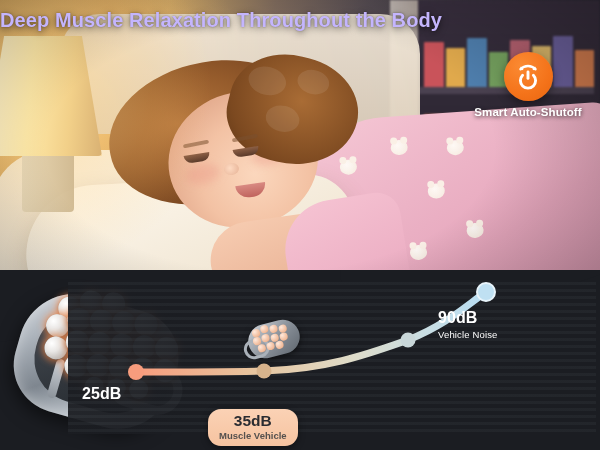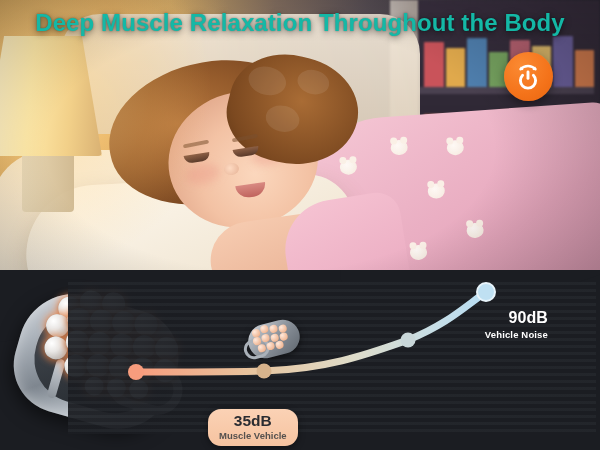--- a/index.html
+++ b/index.html
@@ -75,22 +75,22 @@
   .cheek{position:absolute;width:34px;height:20px;border-radius:50%;background:rgba(231,140,126,.3);filter:blur(4px);}
   .arm{position:absolute;left:210px;top:218px;width:130px;height:72px;border-radius:40px 26px 20px 34px;
     background:linear-gradient(165deg,#f7cdb2,#e8b093);transform:rotate(-8deg);}
   .sleeve{position:absolute;left:286px;top:198px;width:120px;height:110px;border-radius:50px 24px 20px 40px;
     background:linear-gradient(160deg,#f6c4d3,#e9a8bf);transform:rotate(-9deg);}
   .photo-vig{position:absolute;inset:0;background:
       radial-gradient(ellipse at 45% 45%, rgba(0,0,0,0) 48%, rgba(0,0,0,.35) 100%);}
 
   
   .title{
-    position:absolute;left:0;right:0;top:9px;text-align:center;
-    font-size:24px;font-weight:700;color:#14b8a6;letter-spacing:.1px;
+    position:absolute;left:0;right:0;top:9px;
+    font-size:20px;font-weight:700;color:#c4b5fd;letter-spacing:.1px;
     text-shadow:0 2px 7px rgba(0,0,0,.55), 0 0 2px rgba(0,0,0,.35);
     font-stretch:condensed;
   }
 
   
   .features{position:absolute;right:8px;top:52px;width:128px;}
   .feat{display:flex;flex-direction:column;align-items:center;margin-bottom:8px;}
   .feat-circle{
     width:49px;height:49px;border-radius:50%;
     background:radial-gradient(circle at 35% 28%,#fb8a32,#f4731a 60%,#e9650f 100%);
@@ -143,23 +143,23 @@
 
   
   .chart{position:absolute;left:68px;top:12px;width:528px;height:160px;}
   .stripes{
     position:absolute;left:0;top:0;right:0;bottom:8px;
     background:repeating-linear-gradient(180deg,#23262b 0px,#23262b 3px,#1b1d22 3px,#1b1d22 7px);
     opacity:.95;
   }
   .line-svg{position:absolute;left:0;top:0;width:528px;height:160px;}
 
-  .pt-label{position:absolute;text-align:right;color:#fff;}
+  .pt-label{position:absolute;text-align:left;color:#fff;}
   .pt-val{font-size:16px;font-weight:700;letter-spacing:.1px;line-height:1.05;}
-  .pt-name{font-size:9.5px;font-weight:700;letter-spacing:.15px;margin-top:2px;}
+  .pt-name{font-size:9.5px;font-weight:400;letter-spacing:.15px;margin-top:2px;}
 
   .pill{
     position:absolute;border-radius:13px;padding:4px 11px 5px;text-align:center;
     background:linear-gradient(180deg,#fbd2b5,#f6c3a0);
     box-shadow:0 2px 7px rgba(0,0,0,.4);
   }
   .pill .pv{font-size:15.5px;font-weight:700;color:#2a2c31;line-height:1.05;}
   .pill .pn{font-size:9.5px;font-weight:700;color:#55514e;margin-top:1px;white-space:nowrap;}
 
   
@@ -262,20 +262,21 @@
             <path d="M9.5 9.2 A10.5 10.5 0 0 1 24.5 9.2"></path>
           </g>
           <path d="M9.8 6.4 L8.6 10.3 L12.6 10.0 Z" fill="#fff"></path>
           <path d="M24.2 6.4 L25.4 10.3 L21.4 10.0 Z" fill="#fff"></path>
           <g fill="none" stroke="#fff" stroke-width="2.9" stroke-linecap="round">
             <path d="M11.6 15.2 A7.6 7.6 0 1 0 22.4 15.2"></path>
             <path d="M17 12.0 V18.4"></path>
           </g>
         </svg>
       </div>
+      <div class="feat-label">Smart Auto-Shutoff</div>
     </div>
 
 
 
   </div>
 
   <div class="dark-panel">
     <div class="panel-curve"></div>
     <div class="panel-curve2"></div>
 
@@ -338,20 +339,21 @@
           </linearGradient>
         </defs>
         <path d="M68 90 C 120 90, 160 90, 196 89 C 260 87, 300 72, 340 58 C 380 42, 400 22, 418 10" fill="none" stroke="url(#lg)" stroke-width="7" stroke-linecap="round"></path>
         <circle cx="68" cy="90" r="8" fill="#f79c7d"></circle>
         <circle cx="196" cy="89" r="7.5" fill="#d7b38c"></circle>
         <circle cx="340" cy="58" r="7.5" fill="#c9d7d9"></circle>
         <circle cx="418" cy="10" r="9" fill="#bfe0f2" stroke="#e8f4fb" stroke-width="2"></circle>
       </svg>
 
       <div class="pt-label" style="left:14px;top:104px;width:110px;">
+        <div class="pt-val">25dB</div>
       </div>
 
       <div class="pill" style="left:140px;top:99px;margin-top:28px;">
         <div class="pv">35dB</div>
         <div class="pn">Muscle Vehicle</div>
       </div>
 
       <div class="pt-label" style="left:280px;top:80px;width:110px;">
       </div>
 

